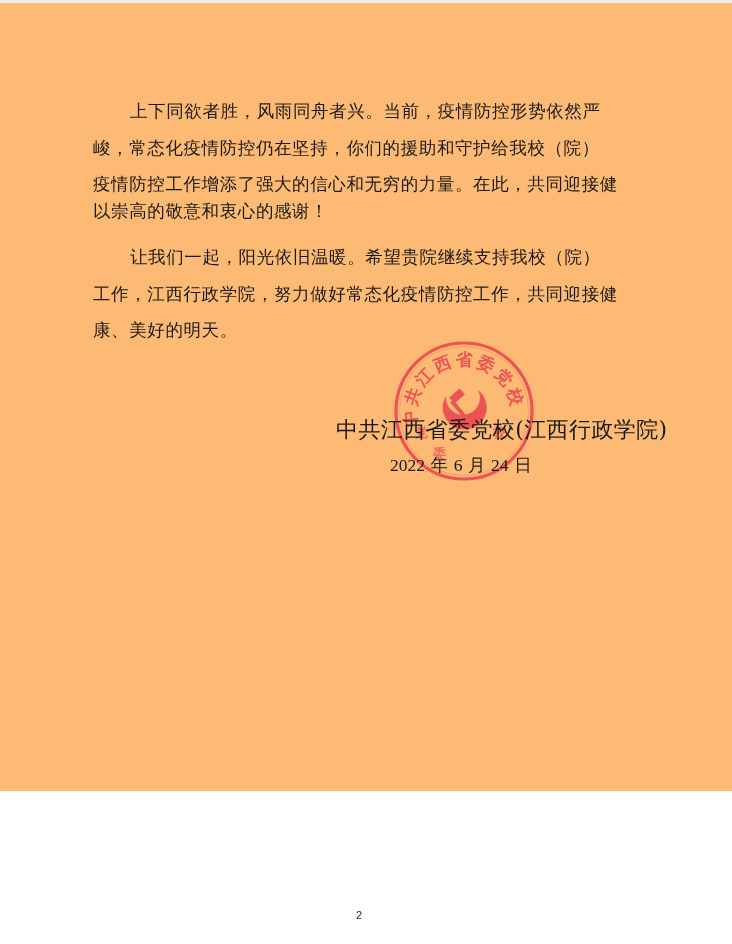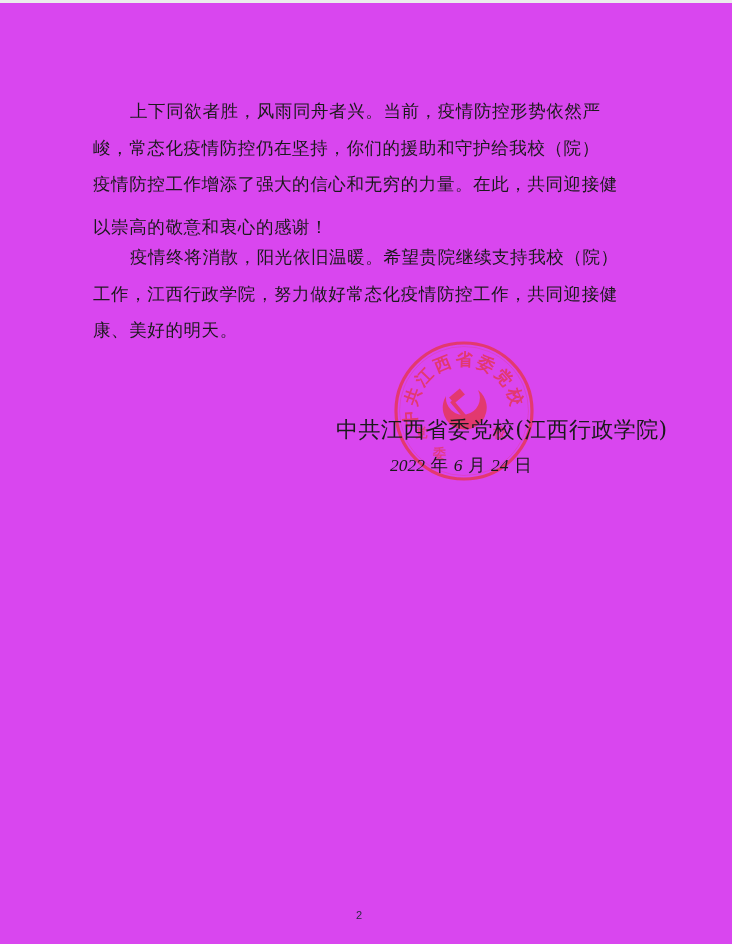--- a/index.html
+++ b/index.html
@@ -11,22 +11,22 @@
       width: 732px;
       height: 944px;
       position: relative;
       overflow: hidden;
       font-family: "DejaVu Serif", "Liberation Serif", serif;
       color: #1a1a1a;
     }
     .page {
       position: absolute;
       left: 0; top: 0;
-      width: 732px; height: 944px;
-      background: #d946ef;
+      width: 732px; height: 791px;
+      background: #fdba74;
       border-top: 3px solid #ececec;
       box-sizing: border-box;
     }
     .body-text {
       position: absolute;
       left: 93px;
       top: 90px;
       width: 532px;
     }
     .line {
@@ -35,21 +35,21 @@
       height: 36px;
       line-height: 36px;
       font-size: 17.5px;
       white-space: nowrap;
       letter-spacing: 0.6px;
     }
     .line.indent { left: 37px; }
     .l1 { top: 0px; }
     .l2 { top: 37px; }
     .l3 { top: 73px; }
-    .l4 { top: 116px; }
+    .l4 { top: 100px; }
     .l5 { top: 146px; }
     .l6 { top: 183px; }
     .l7 { top: 219px; }
 
     .signature {
       position: absolute;
       left: 336px;
       top: 410px;
       height: 34px;
       line-height: 34px;
@@ -61,21 +61,21 @@
     .date {
       position: absolute;
       left: 390px;
       top: 445px;
       height: 34px;
       line-height: 34px;
       font-size: 17.5px;
       white-space: nowrap;
       z-index: 3;
     }
-    .date .num { font-family: "Liberation Serif", serif; font-style: italic; }
+    .date .num { font-family: "Liberation Serif", serif; }
 
     .seal {
       position: absolute;
       left: 393px;
       top: 337px;
       width: 142px;
       height: 142px;
       z-index: 2;
       opacity: 0.9;
     }
@@ -93,21 +93,21 @@
 </head>
 <body>
 
 <div class="page">
 
   <div class="body-text">
     <div class="line indent l1">上下同欲者胜，风雨同舟者兴。当前，疫情防控形势依然严</div>
     <div class="line l2">峻，常态化疫情防控仍在坚持，你们的援助和守护给我校（院）</div>
     <div class="line l3">疫情防控工作增添了强大的信心和无穷的力量。在此，共同迎接健</div>
     <div class="line l4">以崇高的敬意和衷心的感谢！</div>
-    <div class="line indent l5">疫情终将消散，阳光依旧温暖。希望贵院继续支持我校（院）</div>
+    <div class="line indent l5">让我们一起，阳光依旧温暖。希望贵院继续支持我校（院）</div>
     <div class="line l6">工作，江西行政学院，努力做好常态化疫情防控工作，共同迎接健</div>
     <div class="line l7">康、美好的明天。</div>
   </div>
 
   <svg class="seal" viewBox="0 0 142 142" xmlns="http://www.w3.org/2000/svg">
     <defs>
       <path id="sealArc" d="M 26 90 A 48 48 0 1 1 116 90" fill="none"></path>
     </defs>
     <circle cx="71" cy="71" r="68" fill="none" stroke="#e63549" stroke-width="3.2" opacity="0.85"></circle>
     <circle cx="71" cy="71" r="64.5" fill="none" stroke="#e63549" stroke-width="0.6" opacity="0.4"></circle>

